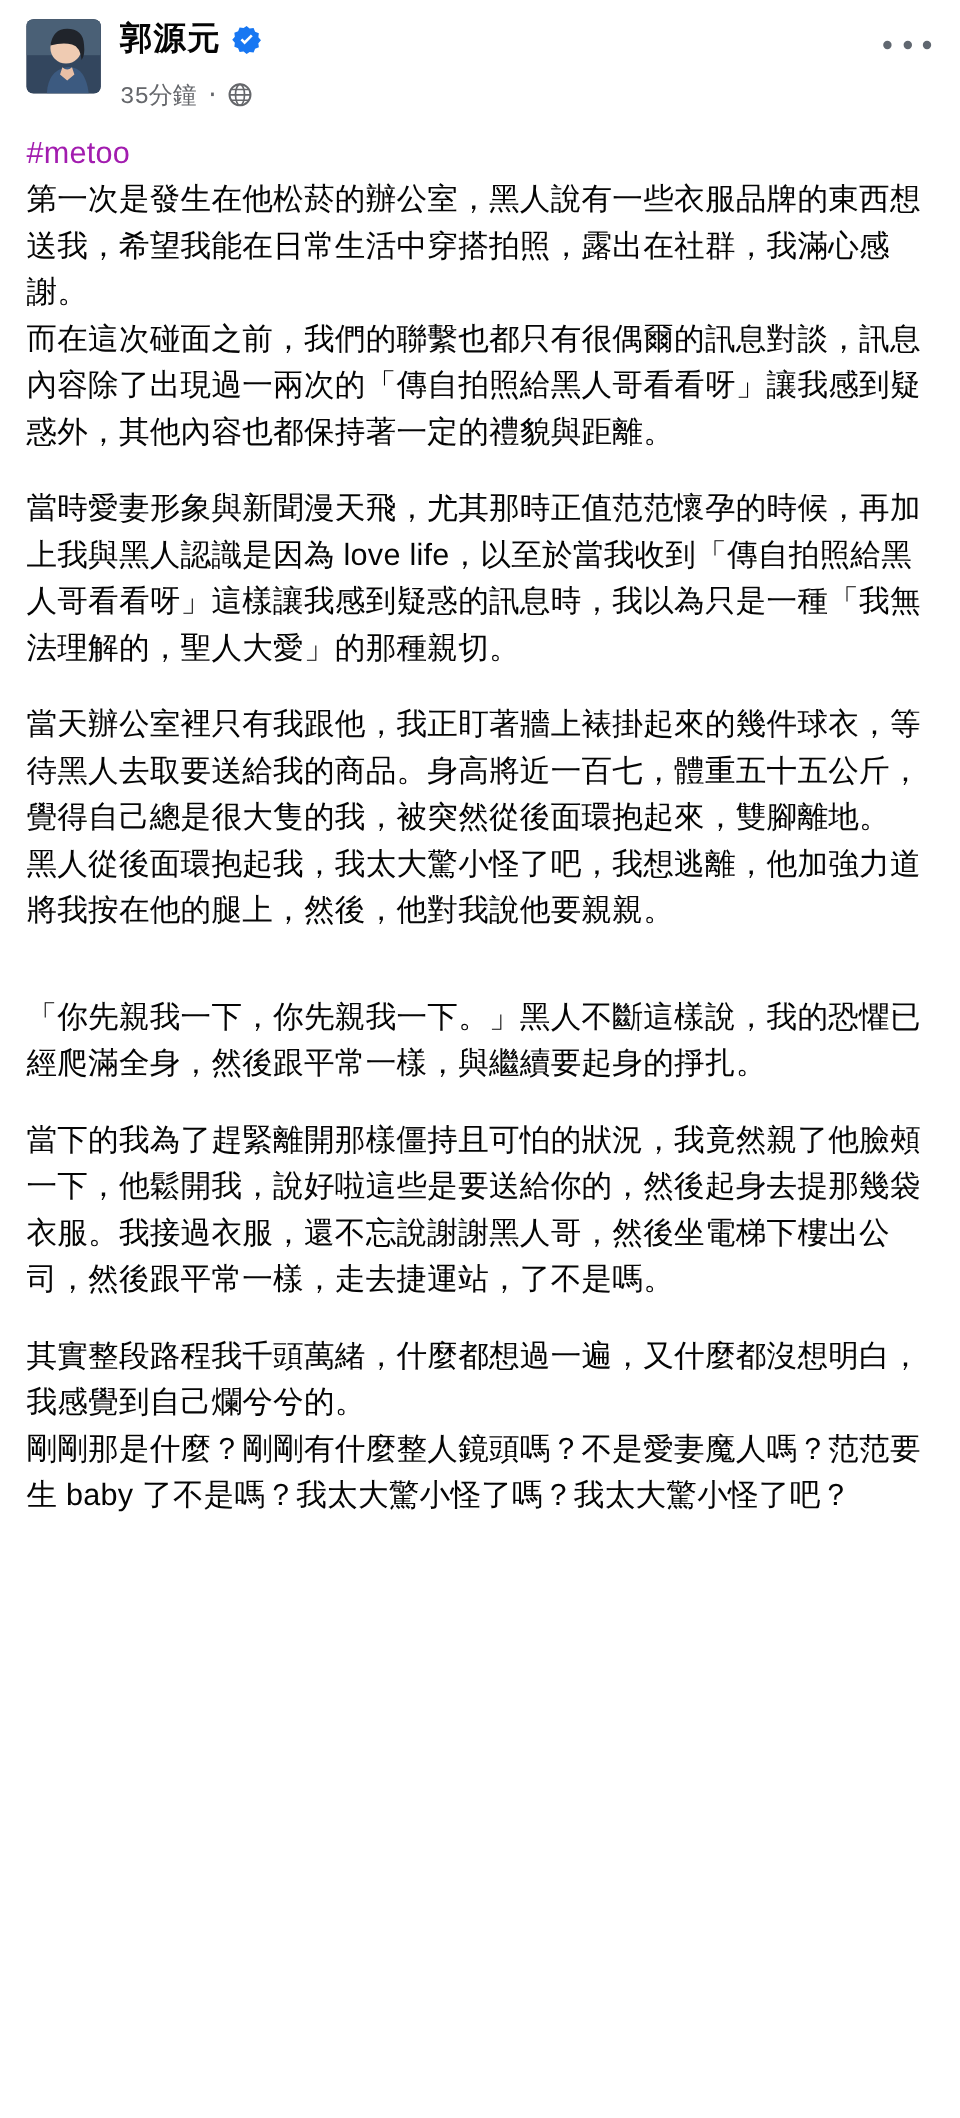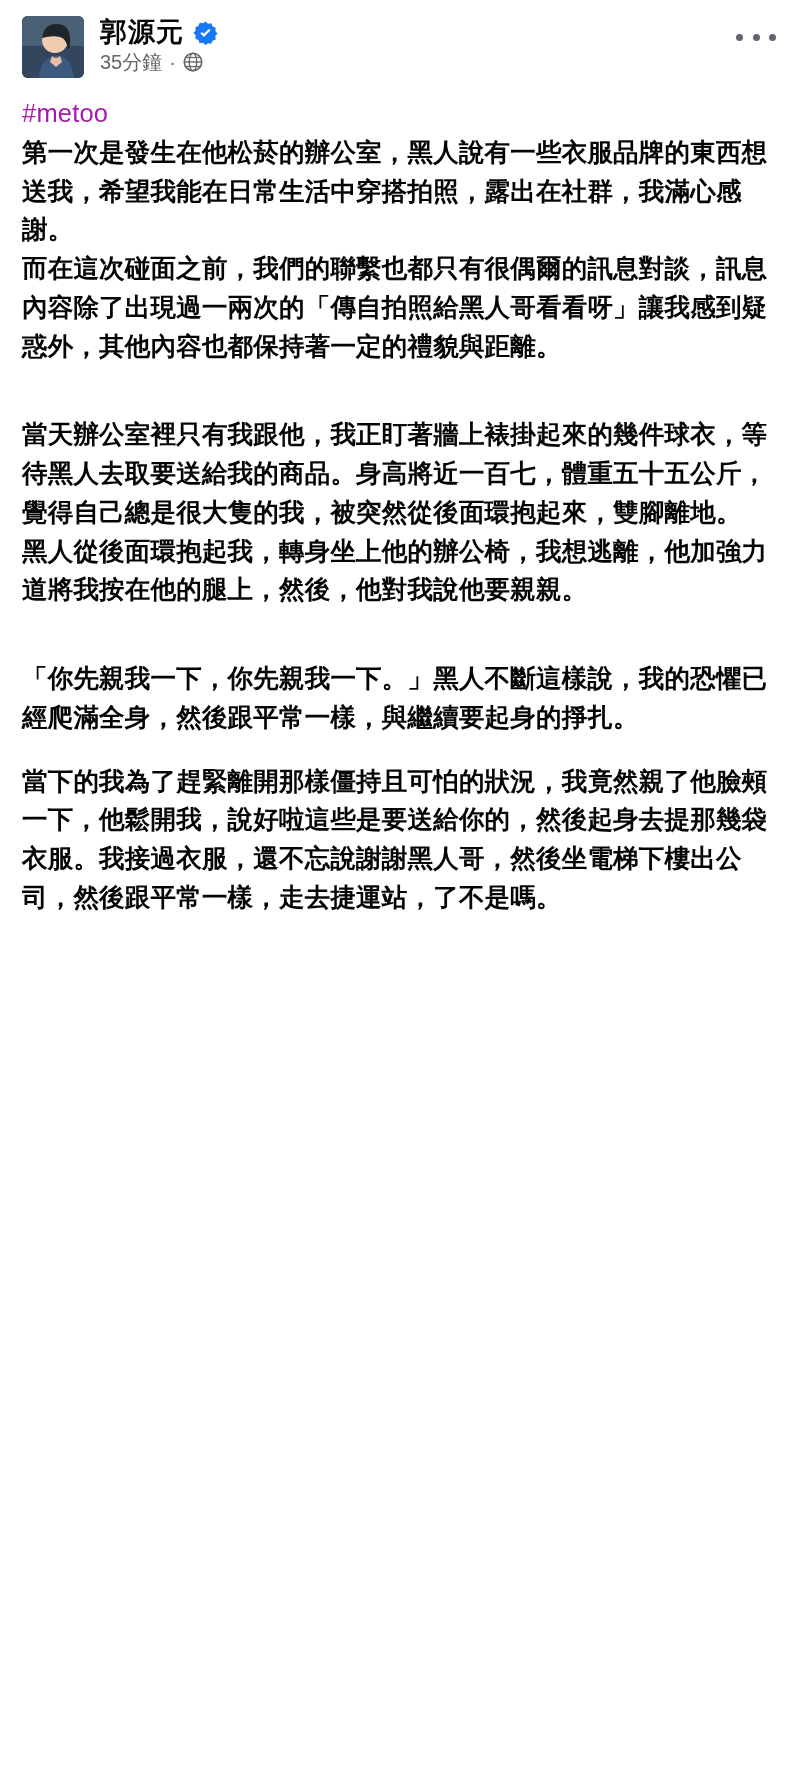--- a/index.html
+++ b/index.html
@@ -58,23 +58,24 @@
   }
   .verified {
     margin-left: 9px;
     width: 25px;
     height: 25px;
     flex: 0 0 auto;
   }
   .meta-row {
     display: flex;
     align-items: center;
-    margin-top: 1px;
+    margin-top: 18px;
     color: #65676b;
     font-size: 20px;
+    font-family: Liberation Mono, monospace;
   }
   .meta-sep {
     margin: 0 7px;
     color: #65676b;
     font-size: 20px;
   }
   .globe {
     width: 20px;
     height: 20px;
     display: inline-block;
@@ -106,21 +107,20 @@
     word-break: break-word;
   }
   .hashtag {
     color: #a21caf;
     font-size: 25.5px;
     line-height: 1.52;
   }
   .para {
     margin: 0;
     white-space: pre-wrap;
-    font-weight: bold;
   }
   .spacer {
     height: 25px;
   }
 </style>
 </head>
 <body>
 
 <div class="post">
 
@@ -163,25 +163,28 @@
       <span></span>
       <span></span>
     </div>
   </div>
 
   <div class="body">
     <div class="hashtag">#metoo</div>
     <p class="para">第一次是發生在他松菸的辦公室，黑人說有一些衣服品牌的東西想送我，希望我能在日常生活中穿搭拍照，露出在社群，我滿心感謝。
 而在這次碰面之前，我們的聯繫也都只有很偶爾的訊息對談，訊息內容除了出現過一兩次的「傳自拍照給黑人哥看看呀」讓我感到疑惑外，其他內容也都保持著一定的禮貌與距離。</p>
     <div class="spacer"></div>
+    <p class="para">當時愛妻形象與新聞漫天飛，尤其那時正值范范懷孕的時候，再加上我與黑人認識是因為 love life，以至於當我收到「傳自拍照給黑人哥看看呀」這樣讓我感到疑惑的訊息時，我以為只是一種「我無法理解的，聖人大愛」的那種親切。</p>
     <div class="spacer"></div>
     <p class="para">當天辦公室裡只有我跟他，我正盯著牆上裱掛起來的幾件球衣，等待黑人去取要送給我的商品。身高將近一百七，體重五十五公斤，覺得自己總是很大隻的我，被突然從後面環抱起來，雙腳離地。
-黑人從後面環抱起我，轉身坐上他的辦公椅，我想逃離，他加強力道將我按在他的腿上，然後，他對我說他要親親。</p>
+黑人從後面環抱起我，我太大驚小怪了吧，我想逃離，他加強力道將我按在他的腿上，然後，他對我說他要親親。</p>
     <div class="spacer"></div>
     <div class="spacer"></div>
     <p class="para">「你先親我一下，你先親我一下。」黑人不斷這樣說，我的恐懼已經爬滿全身，然後跟平常一樣，與繼續要起身的掙扎。</p>
     <div class="spacer"></div>
     <p class="para">當下的我為了趕緊離開那樣僵持且可怕的狀況，我竟然親了他臉頰一下，他鬆開我，說好啦這些是要送給你的，然後起身去提那幾袋衣服。我接過衣服，還不忘說謝謝黑人哥，然後坐電梯下樓出公司，然後跟平常一樣，走去捷運站，了不是嗎。</p>
     <div class="spacer"></div>
+    <p class="para">其實整段路程我千頭萬緒，什麼都想過一遍，又什麼都沒想明白，我感覺到自己爛兮兮的。
+剛剛那是什麼？剛剛有什麼整人鏡頭嗎？不是愛妻魔人嗎？范范要生 baby 了不是嗎？我太大驚小怪了嗎？我太大驚小怪了吧？</p>
     <div class="spacer"></div>
   </div>
 
 </div>
 
 </body></html>

